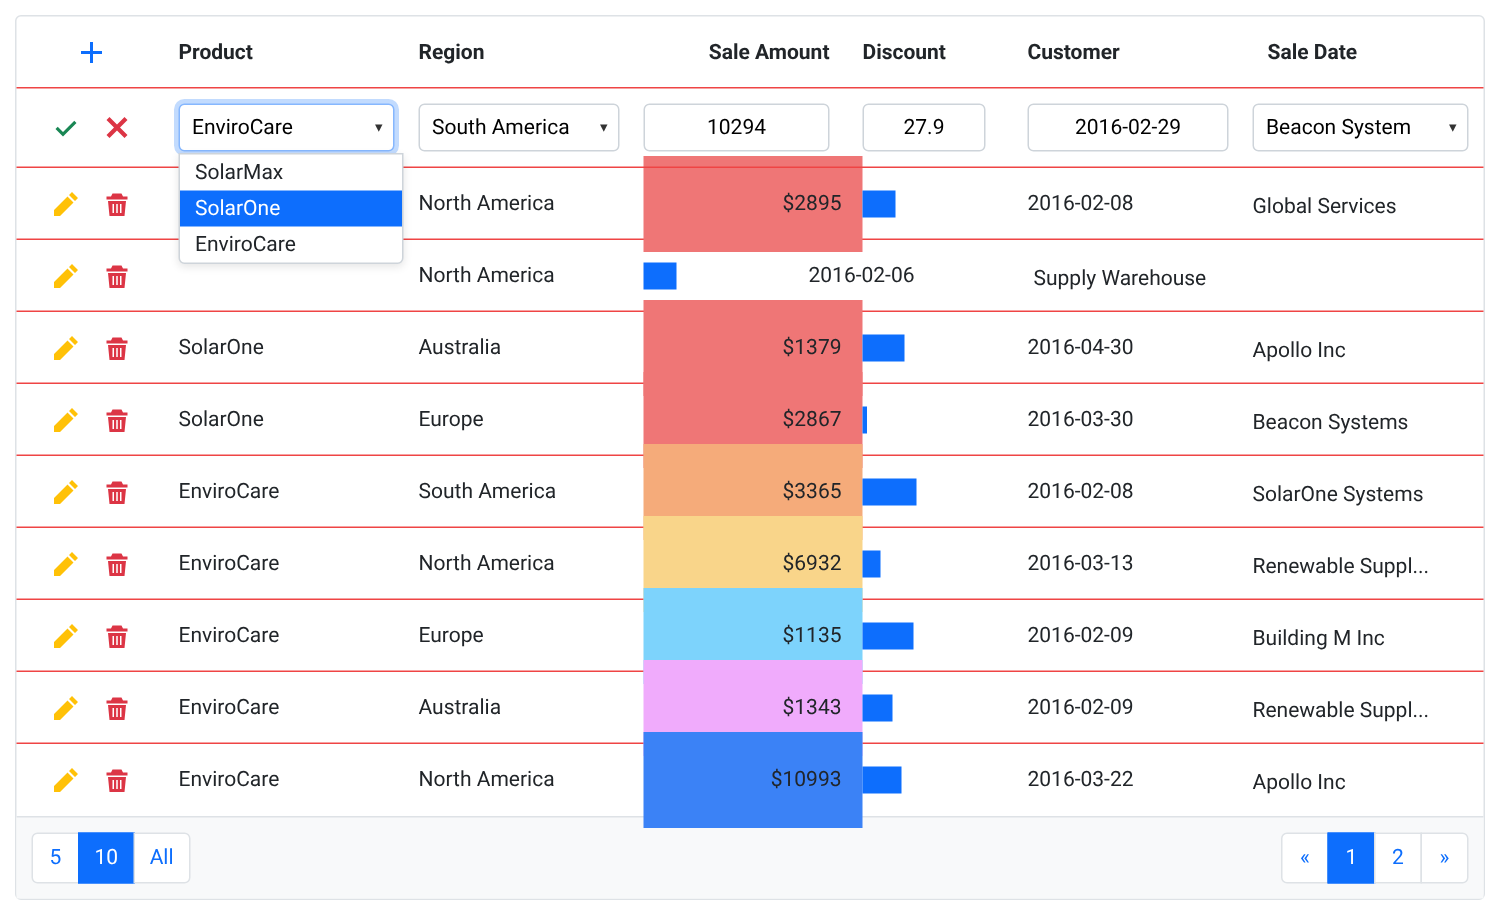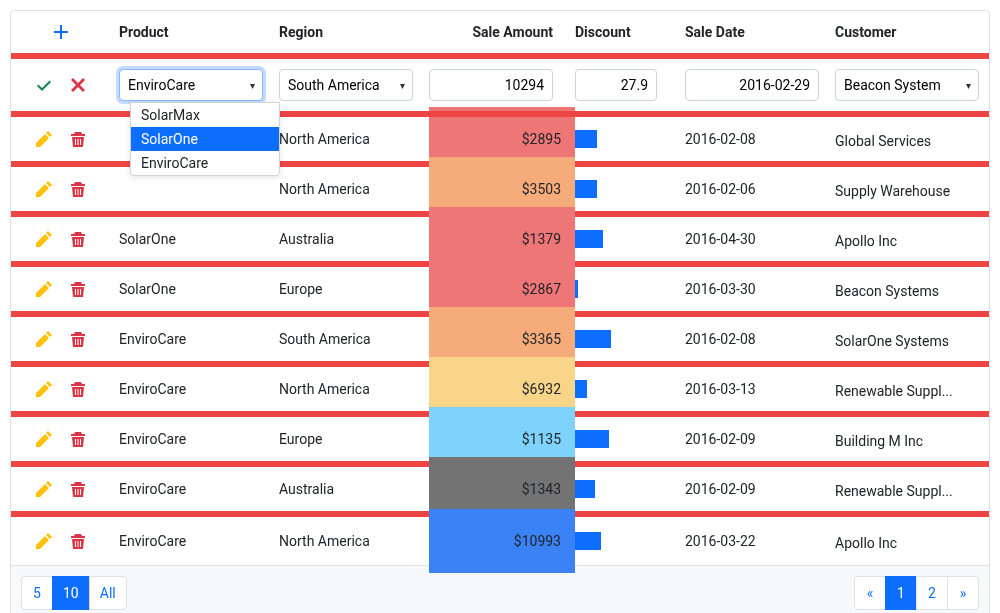--- a/index.html
+++ b/index.html
@@ -12,21 +12,21 @@
   }
   .grid {
     border: 1px solid #dee2e6;
     border-radius: 4px;
     overflow: visible;
     width: 980px;
   }
   .grid-header, .grid-row {
     display: flex;
     align-items: center;
-    border-bottom: 6px solid #ef4444;
+    border-bottom: 1px solid #ef4444;
     min-height: 48px;
   }
   .grid-header {
     font-weight: 700;
   }
   .grid-row:last-child { border-bottom: none; }
   .cell {
     padding: 10px 8px;
     flex-shrink: 0;
     display: flex;
@@ -84,21 +84,21 @@
     top: 50%;
     transform: translateY(-50%);
     font-size: 10px;
     color: #333;
     pointer-events: none;
   }
   .sel-wrap.focused .sel {
     border-color: #86b7fe;
     box-shadow: 0 0 0 3px rgba(13,110,253,.25);
   }
-  .txt.center { text-align: right; }
+  .txt.center { text-align: center; }
 
   .amount-cell-bg {
     width: 100%;
     height: 64px;
     margin: -10px -8px -10px -8px;
     padding: 10px 14px 10px 8px;
     display: flex;
     align-items: center;
     justify-content: flex-end;
   }
@@ -170,43 +170,43 @@
       <span class="icon-btn plus-blue">
         <svg viewBox="0 0 16 16">
             <path fill="currentColor" d="M7 1h2v6h6v2H9v6H7V9H1V7h6z"></path>
           </svg>
       </span>
     </div>
     <div class="cell product">Product</div>
     <div class="cell region">Region</div>
     <div class="cell amount">Sale Amount</div>
     <div class="cell discount">Discount</div>
+    <div class="cell customer flex">Customer</div>
     <div class="cell saledate">Sale Date</div>
-    <div class="cell customer flex">Customer</div>
   </div>
 
   <div class="grid-row" style="position:relative;">
     <div class="cell actions">
       <span class="icon-btn check-green">
         <svg viewBox="0 0 16 16">
             <path fill="currentColor" d="M13.5 3.5 6 11 2.5 7.5 1 9l5 5 9-9z"></path>
           </svg>
       </span>
       <span class="icon-btn x-red">
         <svg viewBox="0 0 16 16">
             <path fill="currentColor" d="M3 1 1 3l5 5-5 5 2 2 5-5 5 5 2-2-5-5 5-5-2-2-5 5z"></path>
           </svg>
       </span>
     </div>
     <div class="cell product">
       <div class="product-cell-wrap">
         <div class="sel-wrap focused">
           <input class="sel" value="EnviroCare" style="">
         </div>
-        <div class="dropdown" style="top:33px;left:11px;">
+        <div class="dropdown" style="top:33px;left:0;">
           <div class="opt">SolarMax</div>
           <div class="opt selected">SolarOne</div>
           <div class="opt">EnviroCare</div>
         </div>
       </div>
     </div>
     <div class="cell region">
       <div class="sel-wrap">
         <input class="sel" value="South America" style="">
       </div>
@@ -264,25 +264,20 @@
           </span>
           <span class="icon-btn trash-red">
             <svg viewBox="0 0 16 16">
               <path fill="currentColor" d="M5 1h6l1 2h3v2H1V3h3zM2 6h12l-1 10H3z"></path>
               <path fill="#fff" d="M5 8h1v6H5zM7.5 8h1v6h-1zM10 8h1v6h-1z"></path>
             </svg>
           </span>
         </div>
         <div class="cell product"></div>
         <div class="cell region">North America</div>
-        <div class="cell amount" style="padding:0">
-          <div class="amount-cell-bg" style="background:#f5ab7a">
-            <span>$3503</span>
-          </div>
-        </div>
         <div class="cell discount">
           <div class="discount-bar" style="width:22px"></div>
         </div>
         <div class="cell saledate">2016-02-06</div>
         <div class="cell customer">Supply Warehouse</div>
       </div>
       <div class="grid-row">
         <div class="cell actions">
           <span class="icon-btn pencil-orange">
             <svg viewBox="0 0 16 16">
@@ -427,21 +422,21 @@
           <span class="icon-btn trash-red">
             <svg viewBox="0 0 16 16">
               <path fill="currentColor" d="M5 1h6l1 2h3v2H1V3h3zM2 6h12l-1 10H3z"></path>
               <path fill="#fff" d="M5 8h1v6H5zM7.5 8h1v6h-1zM10 8h1v6h-1z"></path>
             </svg>
           </span>
         </div>
         <div class="cell product">EnviroCare</div>
         <div class="cell region">Australia</div>
         <div class="cell amount" style="padding:0">
-          <div class="amount-cell-bg" style="background:#737373">
+          <div class="amount-cell-bg" style="background:#f0abfc">
             <span>$1343</span>
           </div>
         </div>
         <div class="cell discount">
           <div class="discount-bar" style="width:20px"></div>
         </div>
         <div class="cell saledate">2016-02-09</div>
         <div class="cell customer">Renewable Suppl...</div>
       </div>
       <div class="grid-row">

